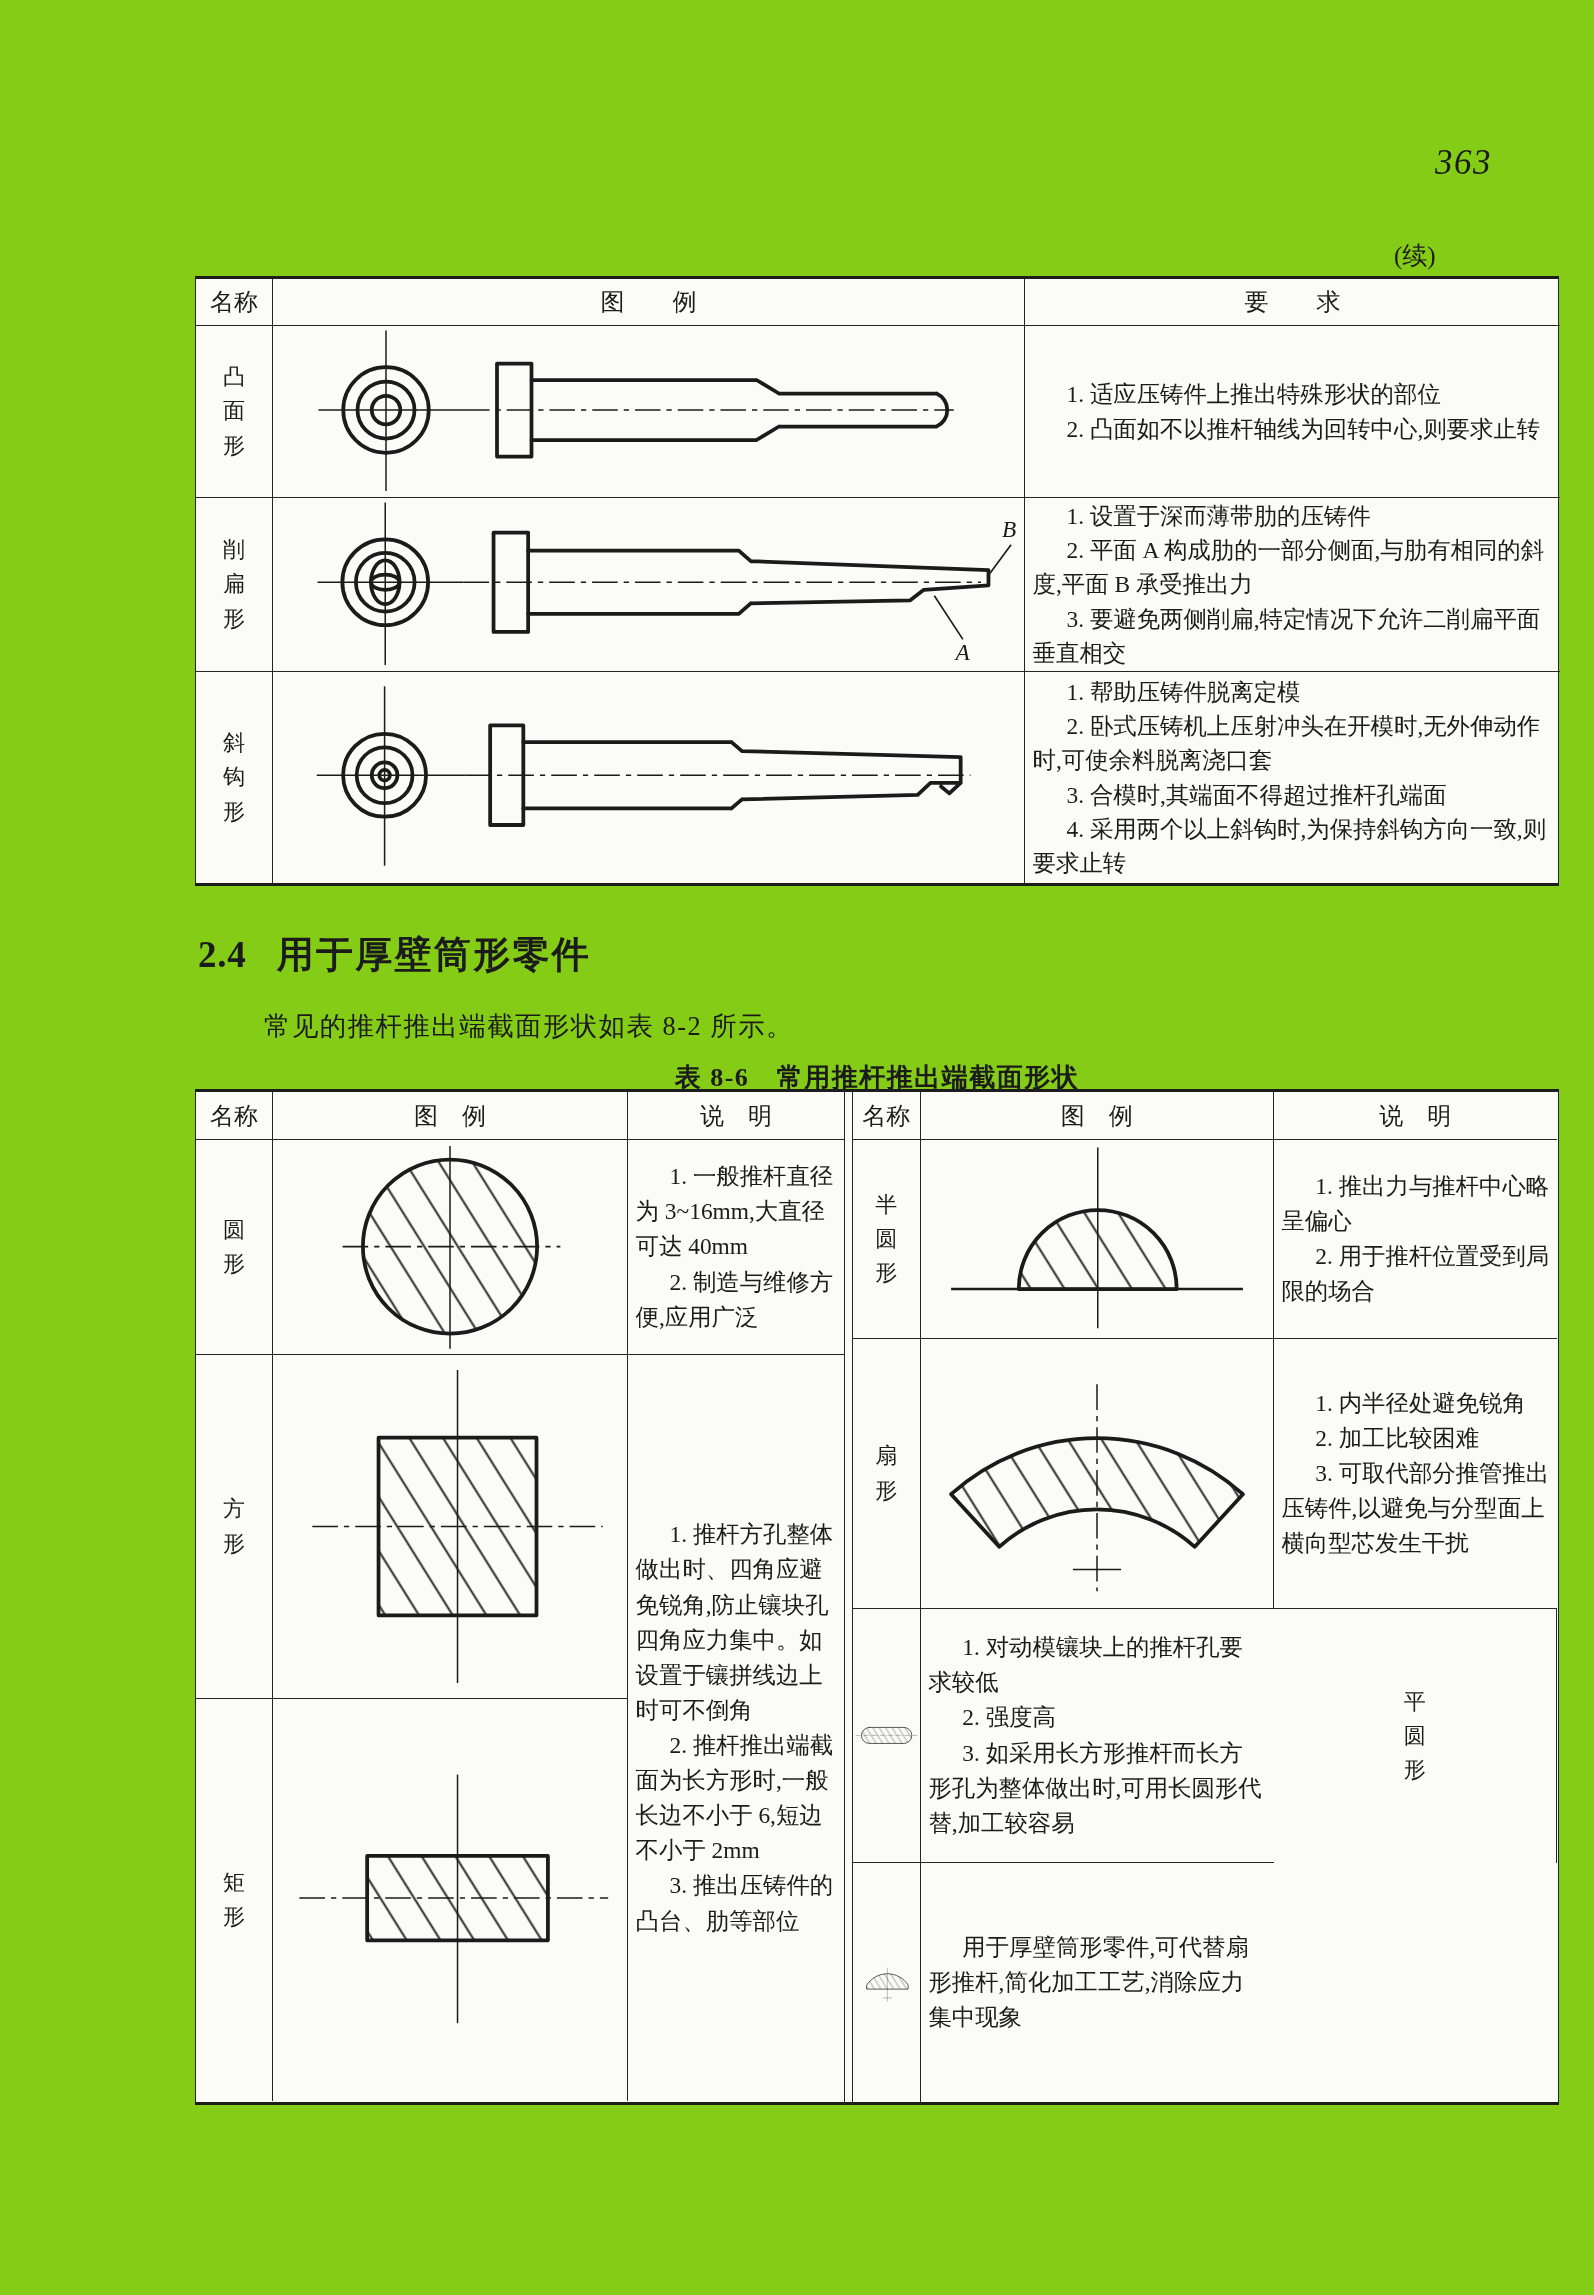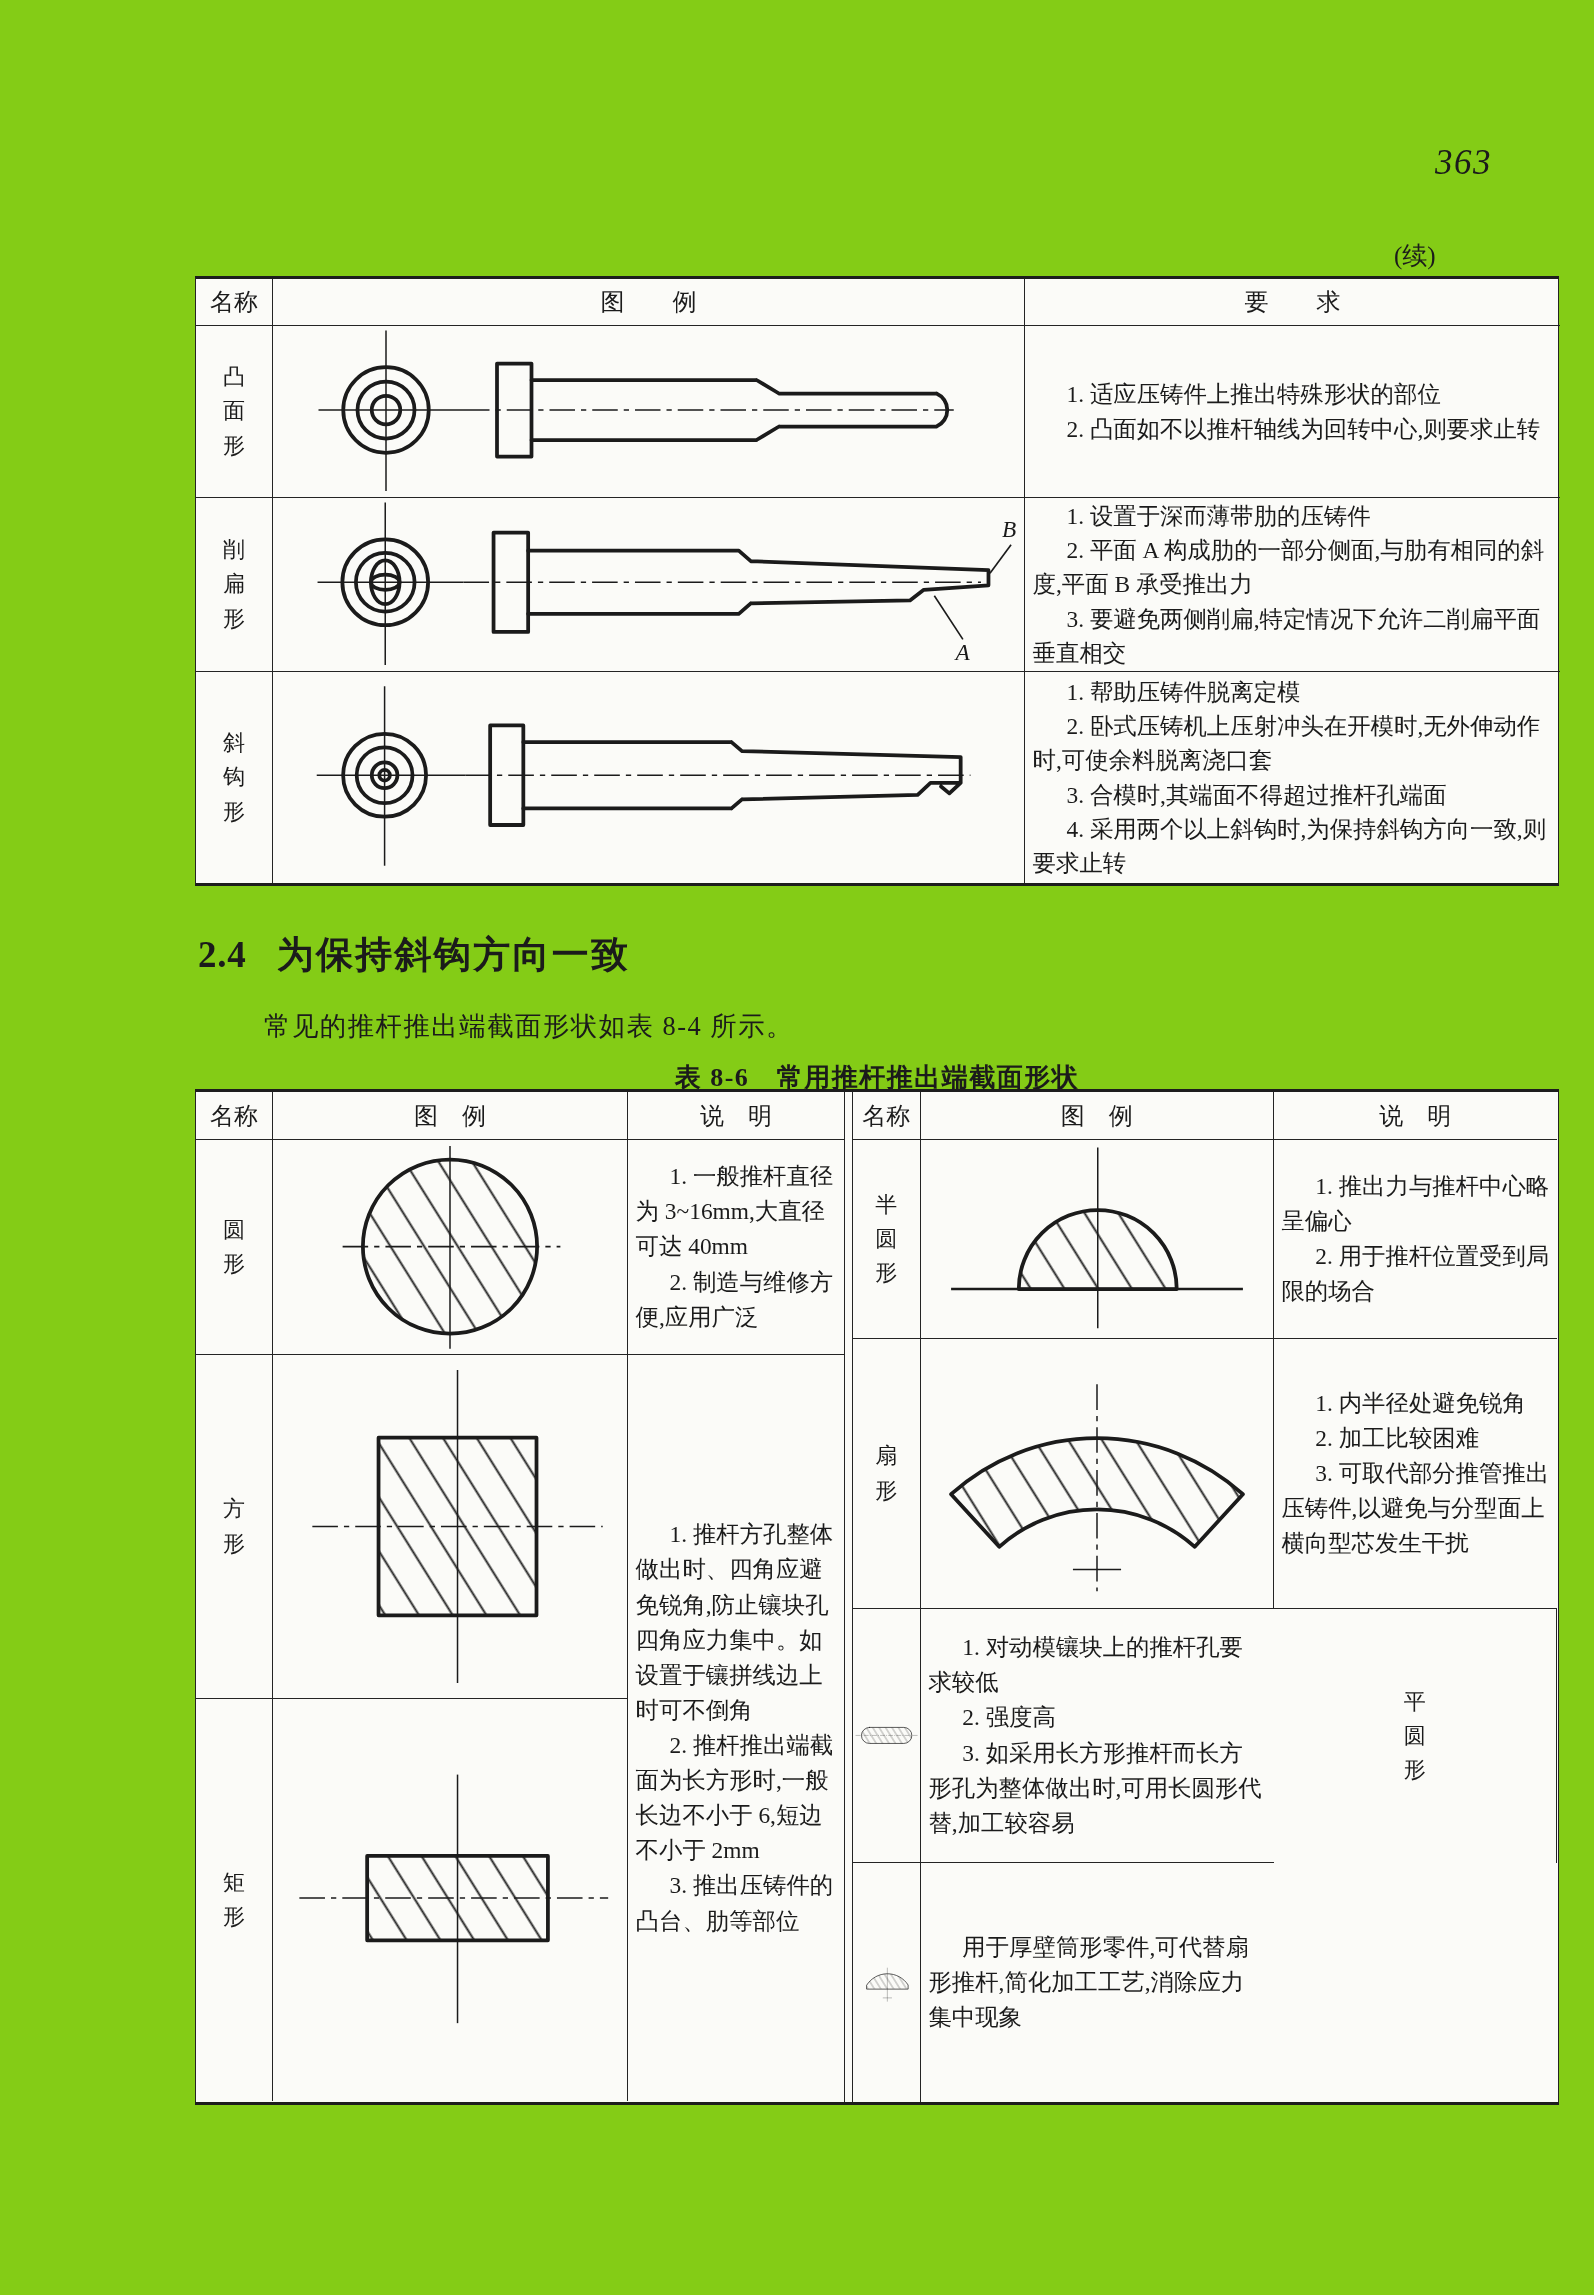--- a/index.html
+++ b/index.html
@@ -145,23 +145,23 @@
     </div>
     <div class="cell notes last-col last-row">
       <p class="item">1. 帮助压铸件脱离定模</p>
       <p class="item">2. 卧式压铸机上压射冲头在开模时,无外伸动作时,可使余料脱离浇口套</p>
       <p class="item">3. 合模时,其端面不得超过推杆孔端面</p>
       <p class="item">4. 采用两个以上斜钩时,为保持斜钩方向一致,则要求止转</p>
     </div>
   </div>
 
   <div class="sec-heading">
-    <span class="num">2.4</span><span class="ttl">为保持斜钩方向一致</span>
+    <span class="num">2.4</span><span class="ttl">用于厚壁筒形零件</span>
   </div>
-  <p class="intro">常见的推杆推出端截面形状如表 8-4 所示。</p>
+  <p class="intro">常见的推杆推出端截面形状如表 8-2 所示。</p>
   <div class="t2-caption">表 8-6　常用推杆推出端截面形状</div>
 
   <div class="t2">
 
     <div class="t2-left">
       <div class="cell hdr">名称</div>
       <div class="cell hdr">图　例</div>
       <div class="cell hdr last-col">说　明</div>
 
       <div class="cell">

